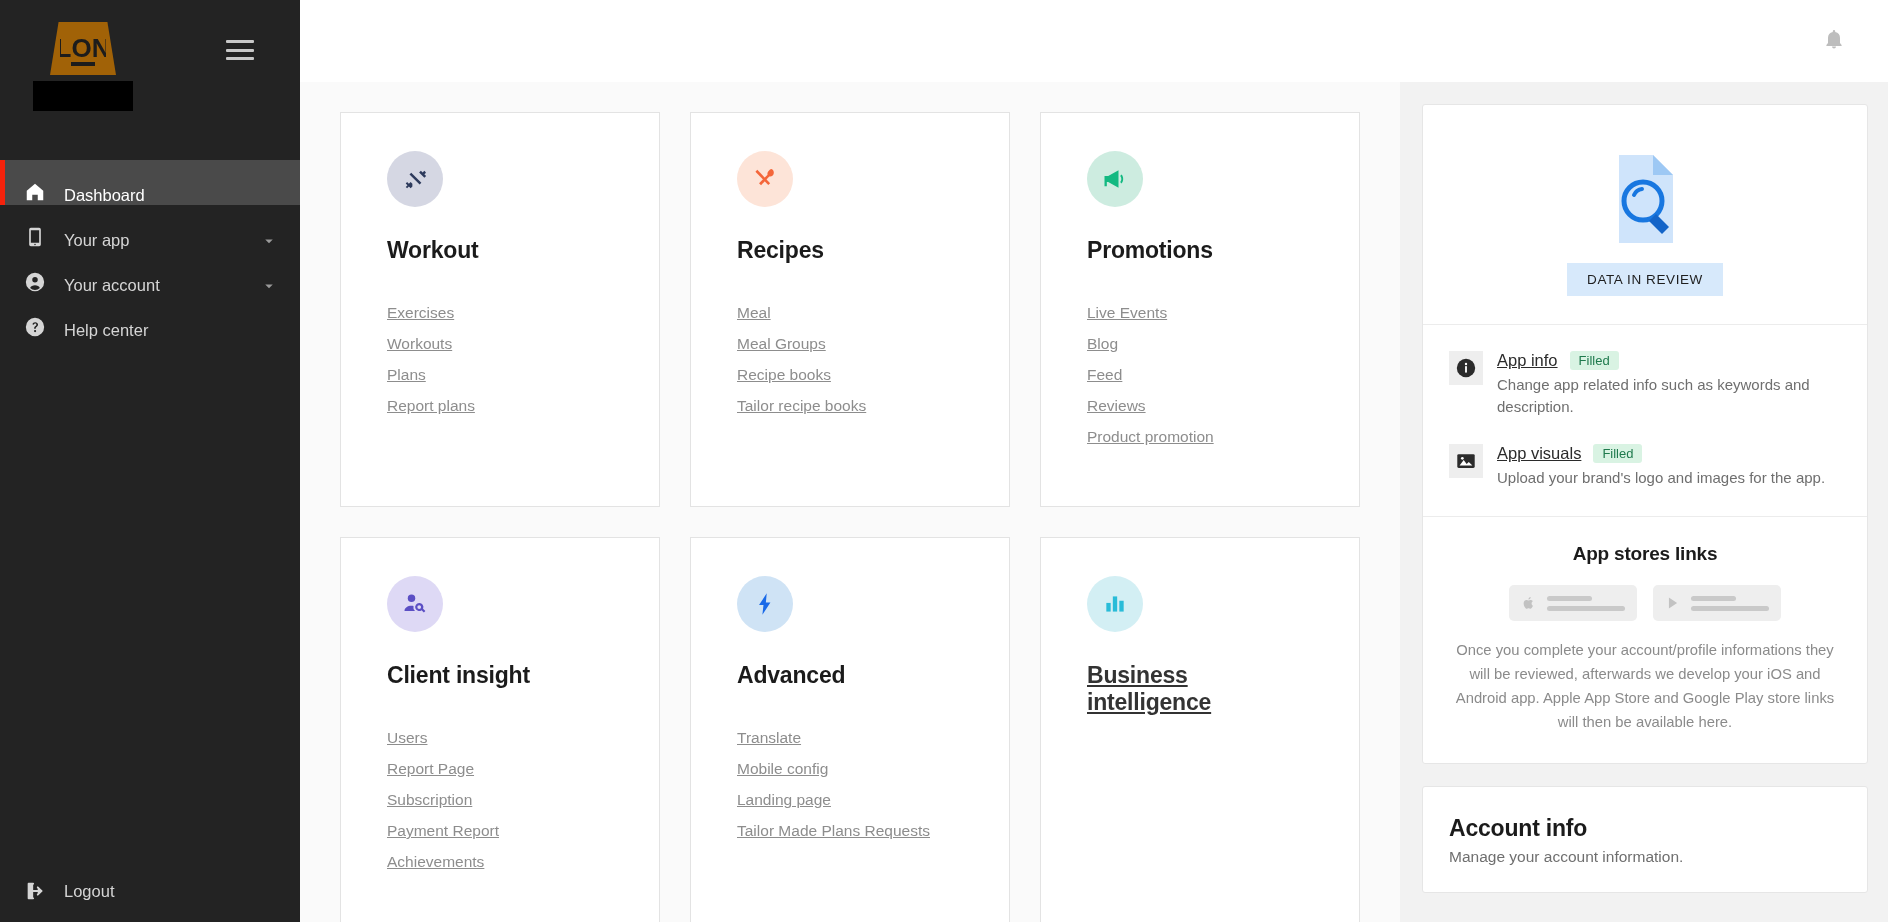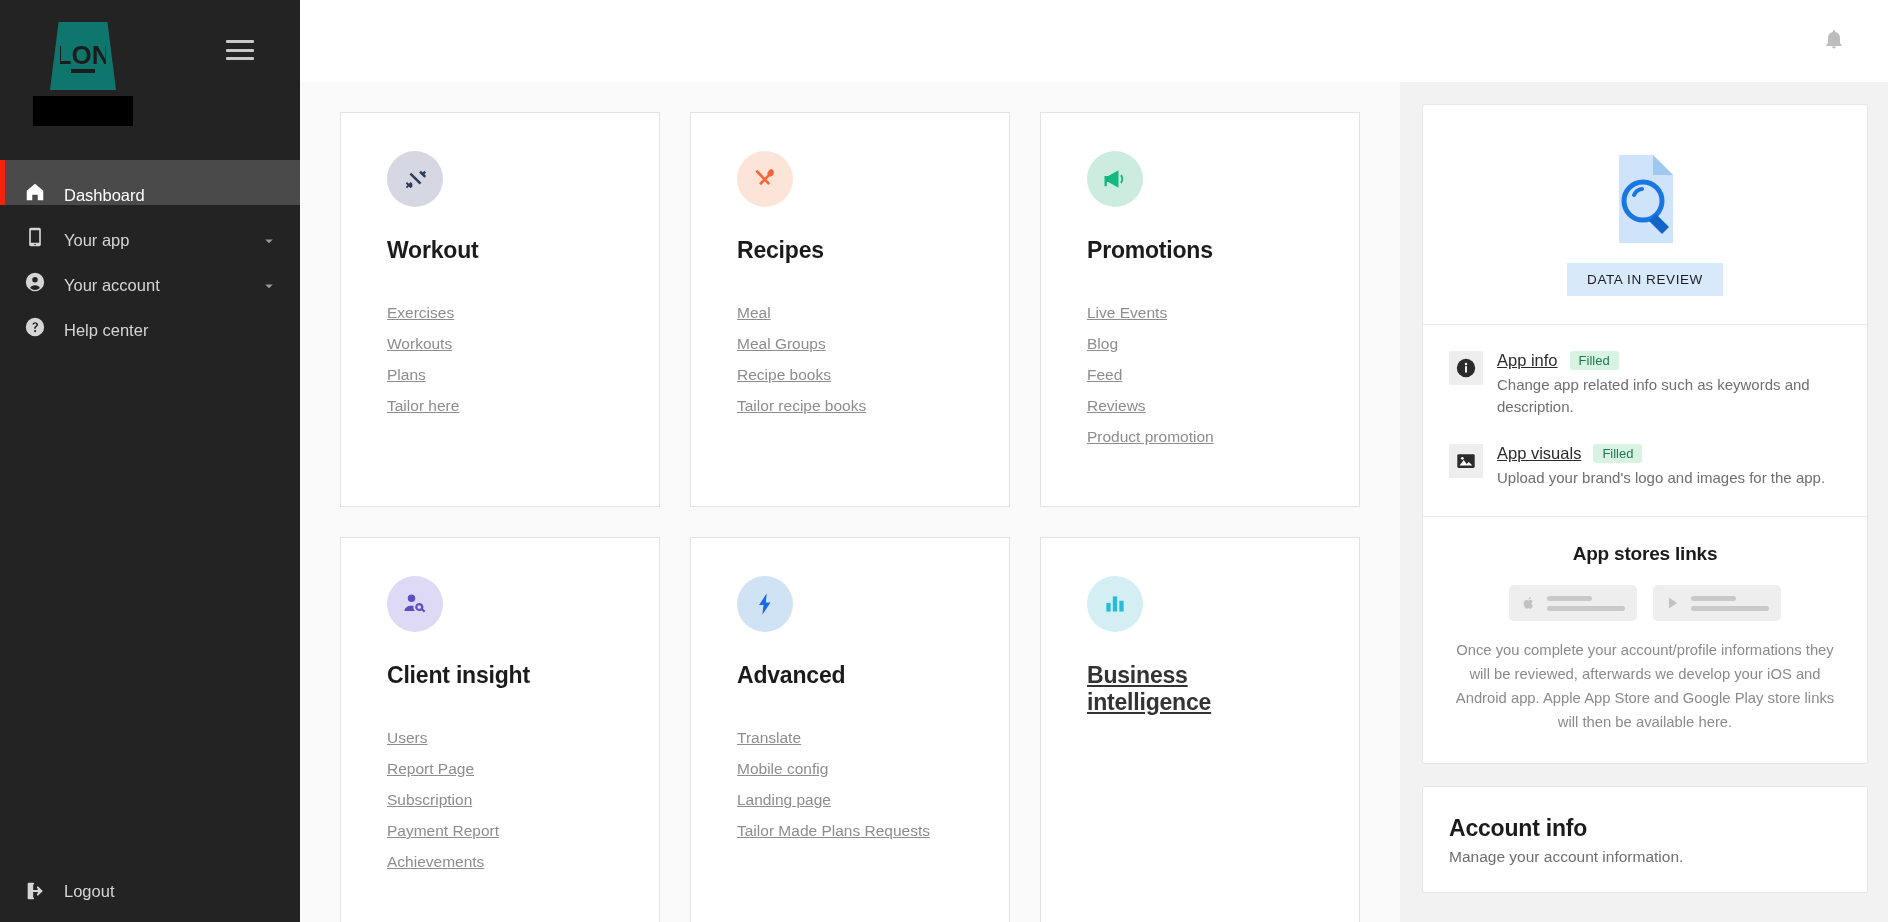--- a/index.html
+++ b/index.html
@@ -20,21 +20,21 @@
   }
   .sidebar-top {
     height: 160px; position: relative;
     display: flex; align-items: flex-start;
   }
   .logo-wrap {
     position: absolute; left: 22px; top: 22px;
     width: 122px; display: flex; flex-direction: column; align-items: center;
   }
   .logo-mark {
-    width: 66px; height: 68px; background: #0f766e;
+    width: 66px; height: 53px; background: #a16207;
     clip-path: polygon(13% 0%, 87% 0%, 100% 100%, 0% 100%);
     display: flex; align-items: center; justify-content: center;
   }
   .logo-mark svg { display:block; }
   .logo-redacted {
     margin-top: 6px; width: 100px; height: 30px; background: #000;
   }
   .hamburger {
     position: absolute; right: 46px; top: 40px;
     width: 28px; height: 20px;
@@ -289,21 +289,21 @@
             <div class="card-icon" style="background:#d5d7e3">
               <svg width="30" height="30" viewBox="0 0 24 24" fill="#2d3a5c">
                 <path d="M20.6 6.5l-1.1-1.1-1.4 1.4-1.4-1.4-1.4 1.4 4.2 4.2 1.4-1.4-1.4-1.4 1.1-1.1zM9.9 15.8l-1.4-1.4-1.4 1.4-1.4-1.4-1.1 1.1 1.4 1.4-1.4 1.4 1.1 1.1 1.4-1.4 1.4 1.4 1.4-1.4zM7.6 8.3l8.1 8.1 1.4-1.4-8.1-8.1z"></path>
               </svg>
             </div>
             <div class="card-title">Workout</div>
             <div class="card-links">
               <span class="card-link">Exercises</span>
               <span class="card-link">Workouts</span>
               <span class="card-link">Plans</span>
-              <span class="card-link">Tailor here</span>
+              <span class="card-link">Report plans</span>
             </div>
           </div>
 
           <div class="card">
             <div class="card-icon" style="background:#fde4d8">
               <svg width="28" height="28" viewBox="0 0 24 24" fill="#f4663a">
                 <path d="M5.4 4.1l11 11.5-1.6 1.6-11-11.5z"></path>
                 <path d="M18.6 4.1c1.3 1.3 1.3 3.6 0 4.9-.9.9-2 1.1-2.9.8l-7.1 7.5-1.7-1.6 7.3-7.3c-.4-1 0-2.3.9-3.2 1.3-1.4 2.2-2.4 3.5-1.1z"></path>
               </svg>
             </div>

